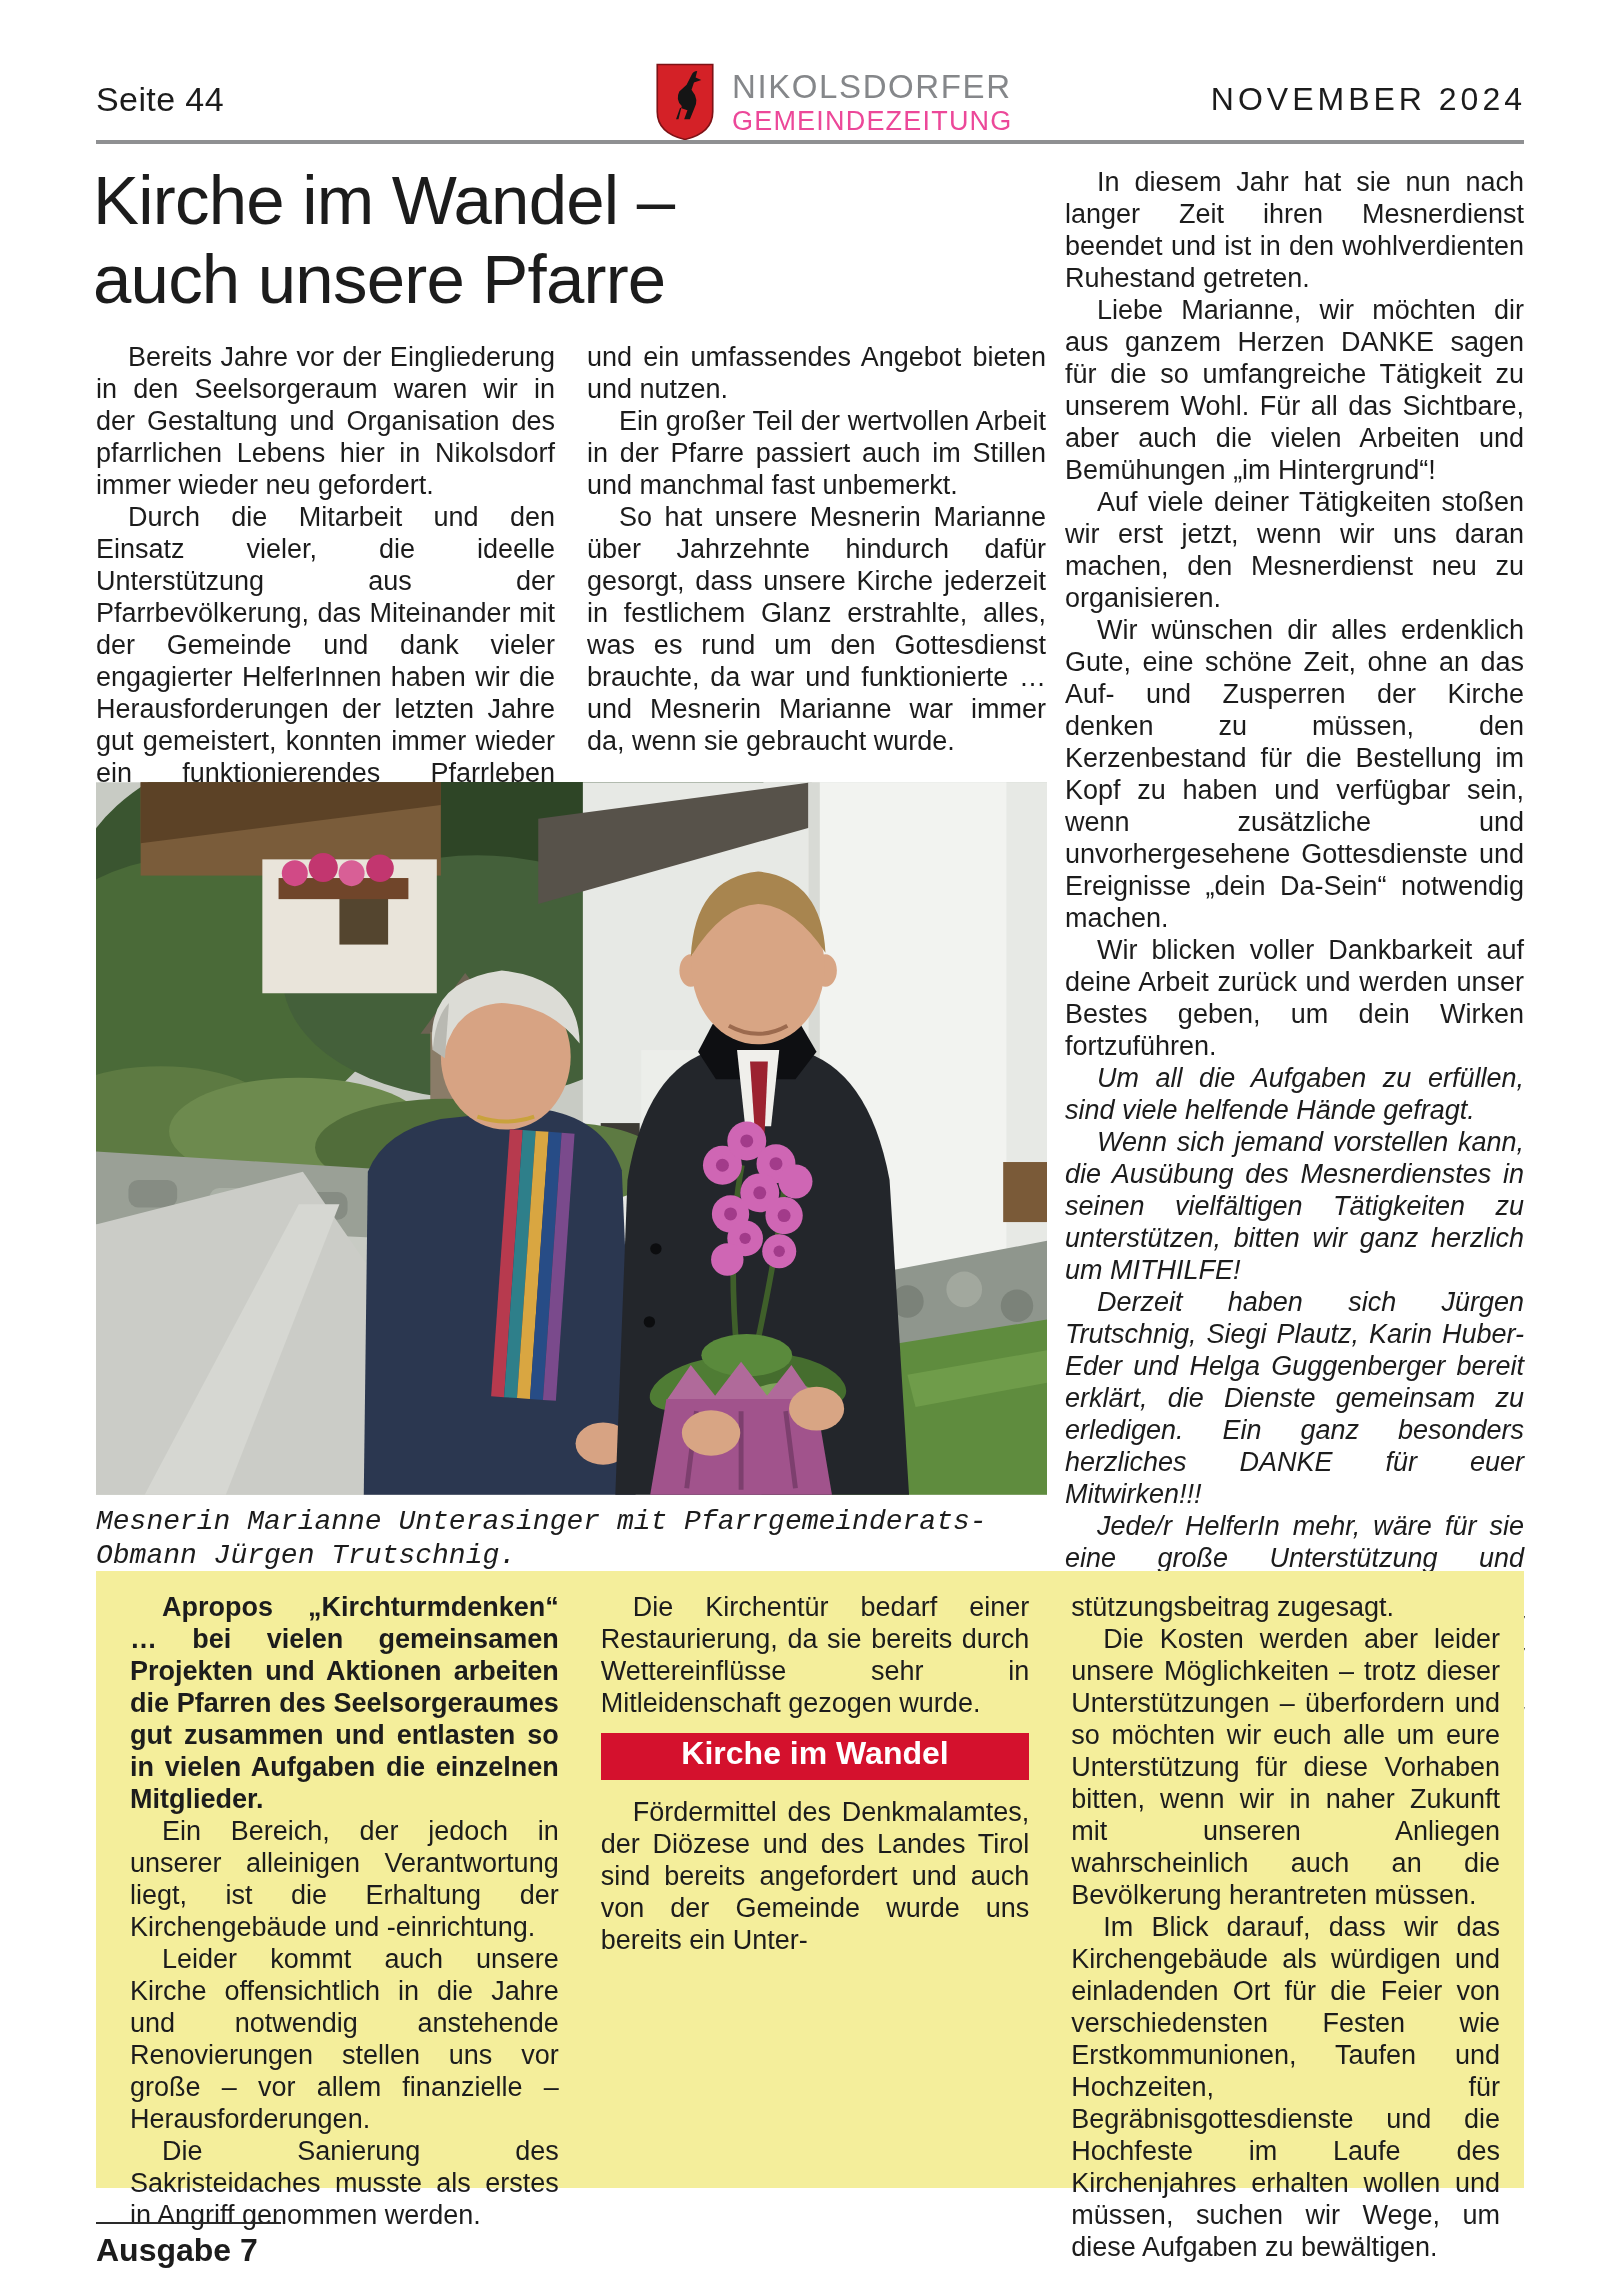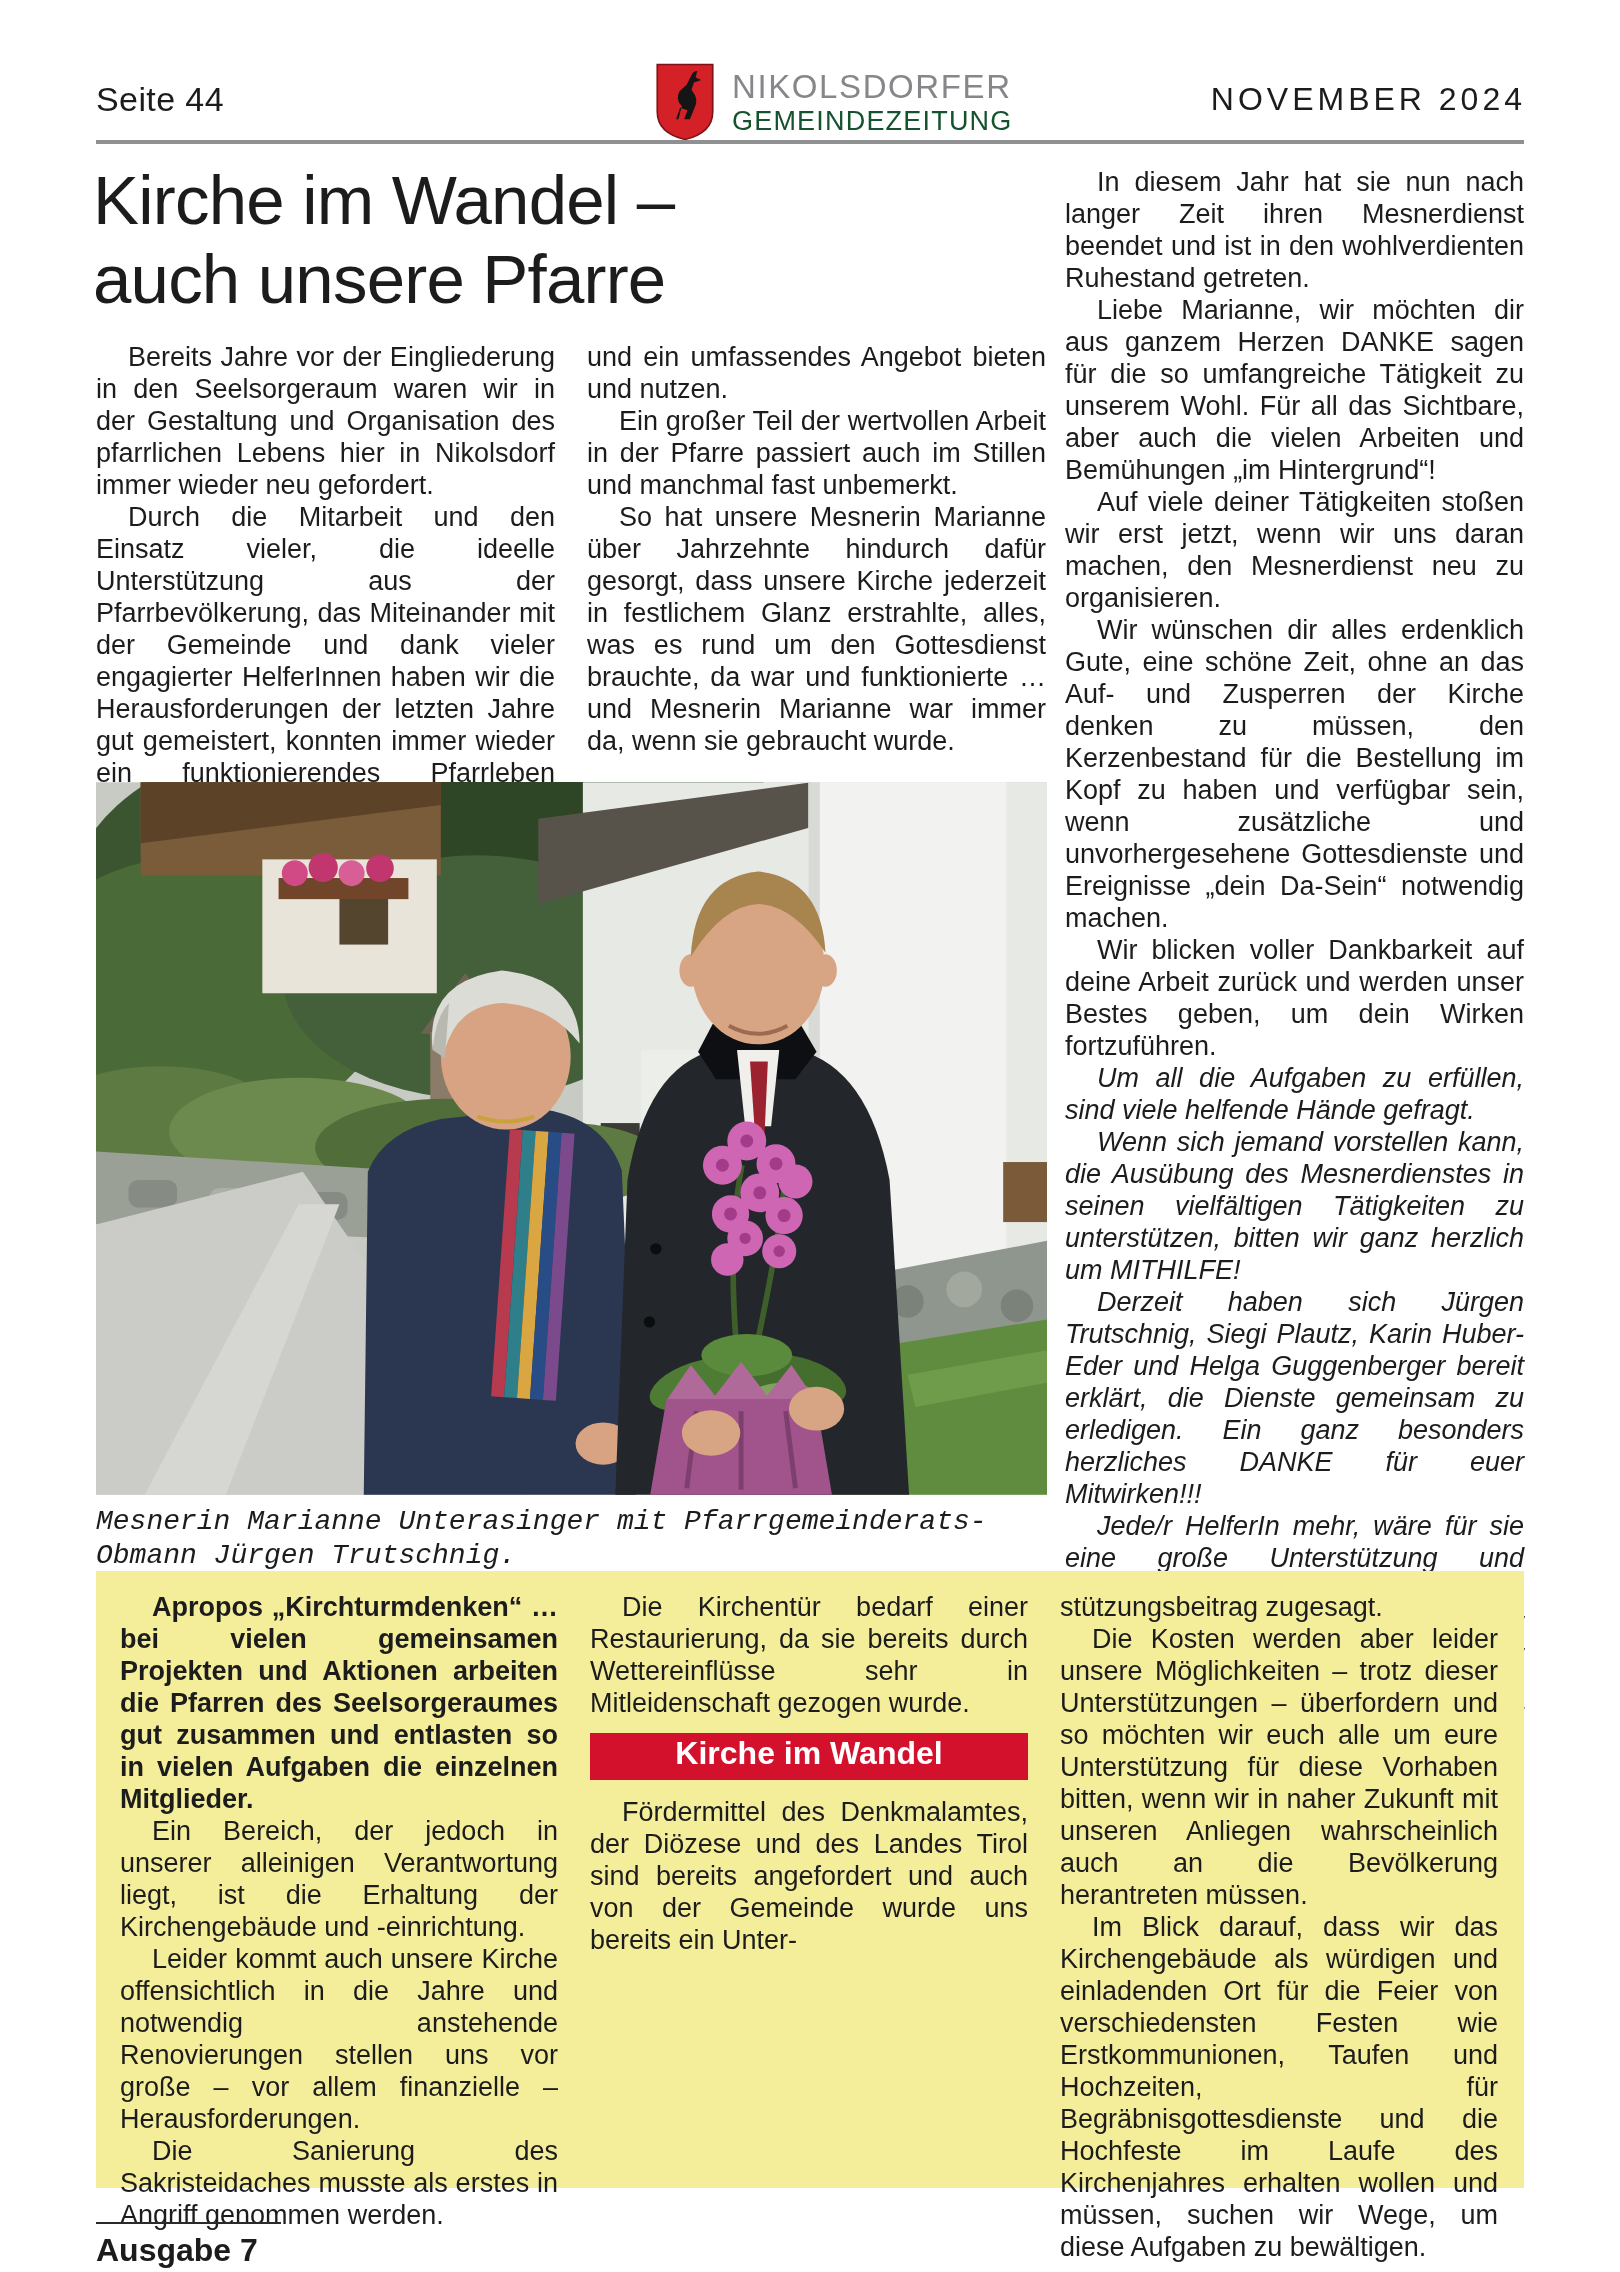--- a/index.html
+++ b/index.html
@@ -5,21 +5,21 @@
   html,body{margin:0;padding:0;}
   body{
     width:1620px;height:2273px;position:relative;background:#ffffff;
     font-family:"Liberation Sans", sans-serif;color:#1c1c1c;overflow:hidden;
   }
   .pageno{position:absolute;left:96px;top:80px;font-size:34px;letter-spacing:0.4px;}
   .masthead{position:absolute;left:654px;top:62px;display:flex;align-items:center;gap:16px;}
   .crest{width:62px;height:80px;flex:0 0 auto;}
   .masthead-text{display:flex;flex-direction:column;justify-content:center;}
   .masthead-line1{font-size:33px;color:#85878a;letter-spacing:1.6px;line-height:37px;}
-  .masthead-line2{font-size:27px;color:#14532d;letter-spacing:1.2px;line-height:32px;}
+  .masthead-line2{font-size:27px;color:#ec4899;letter-spacing:1.2px;line-height:32px;}
   .issue-date{position:absolute;right:94px;top:81px;font-size:32px;font-weight:normal;letter-spacing:4px;}
   .rule{position:absolute;left:96px;top:140px;width:1428px;height:4px;background:#8f9092;}
 
   .headline{position:absolute;left:93px;top:161px;width:958px;
     font-size:69px;line-height:79px;font-weight:400;letter-spacing:-0.8px;}
 
   .main-cols{position:absolute;left:96px;top:341px;width:951px;display:flex;gap:32px;}
   .main-col{width:459px;}
 
   .para{margin:0;font-size:27px;line-height:32px;text-align:justify;text-indent:32px;
@@ -30,21 +30,21 @@
 
   .photo-wrap{position:absolute;left:96px;top:782px;width:951px;height:713px;}
   .photo-wrap svg{display:block;}
   .caption{position:absolute;left:96px;top:1505px;width:951px;
     font-size:28px;font-style:italic;line-height:34px;font-family:Liberation Mono, monospace;}
 
   .right-col{position:absolute;left:1065px;top:166px;width:459px;}
 
   .infobox{position:absolute;left:96px;top:1571px;width:1428px;height:617px;
     background:#f4ee9b;box-sizing:border-box;padding:19.5px 24px;display:flex;gap:32px;}
-  .infobox-col{width:438px;}
+  .infobox-col{width:438px;margin-left:10px;}
   .banner{background:#d4112d;color:#ffffff;font-weight:bold;font-size:32px;
     text-align:center;padding:2px 0 9px;margin:14.6px 0 16px;line-height:36px;}
 
   .footer-line{position:absolute;left:96px;top:2222px;width:185px;height:2.4px;background:#2a2a2a;}
   .footer-label{position:absolute;left:96px;top:2232px;font-size:32px;font-weight:bold;}
 </style>
 </head>
 <body>
 
 <div class="pageno">Seite 44</div>

